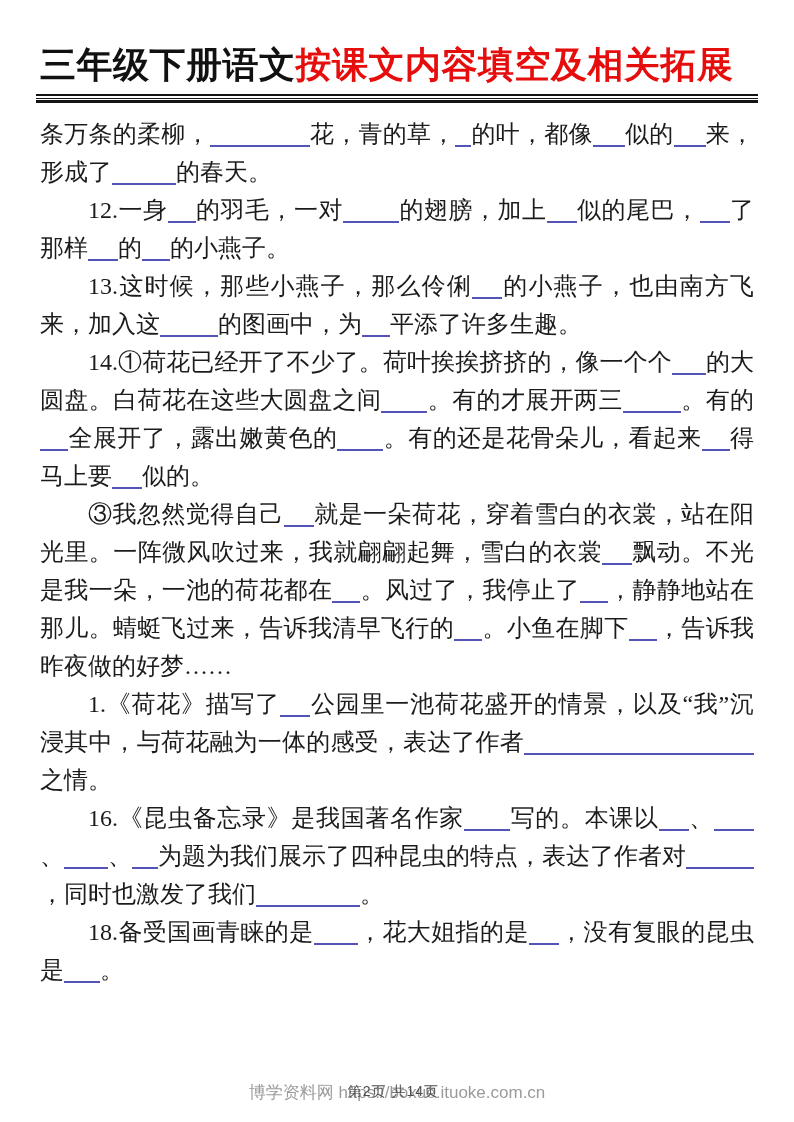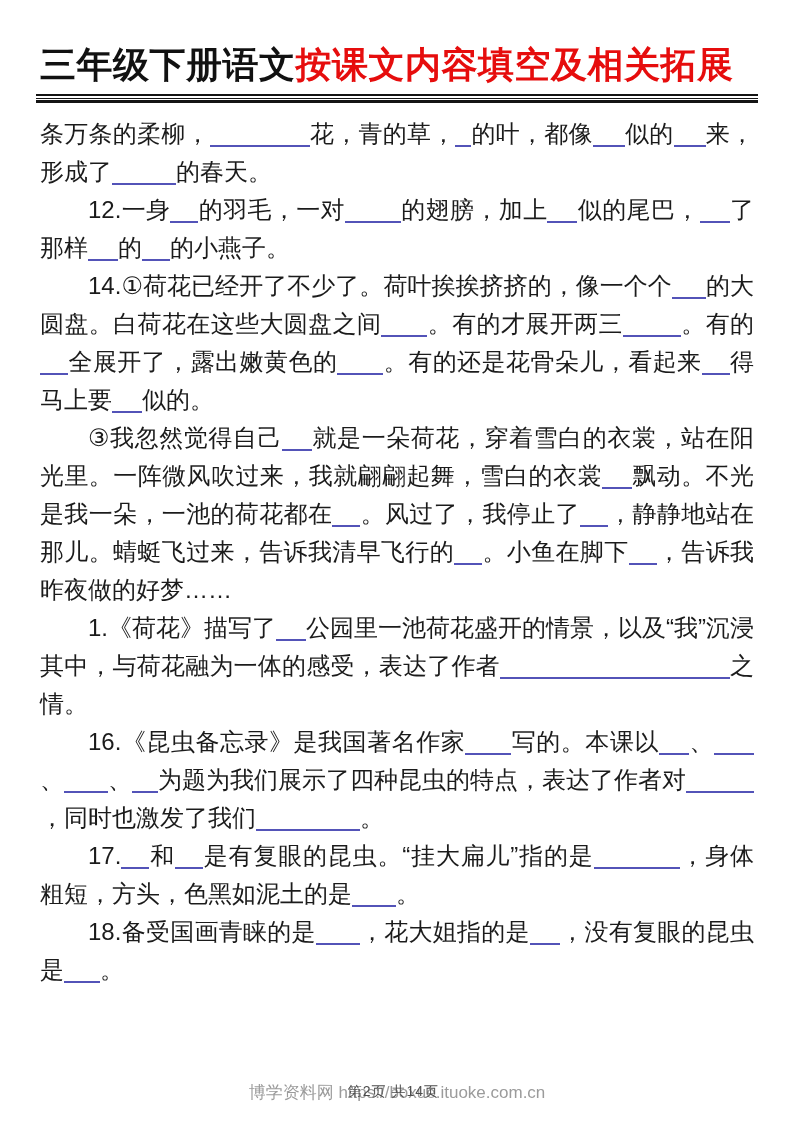--- a/index.html
+++ b/index.html
@@ -38,21 +38,21 @@
       transparent 8.5px
     );
   }
   .content {
     margin: 12px 40px 0 40px;
     font-size: 24px;
     line-height: 38px;
     text-align: justify;
   }
   .para { margin: 0; }
-  .para.indent { text-indent: 2em; }
+  .para.indent { text-indent: 2em; font-family: Liberation Serif, serif; }
   .para.gap-before { margin-top: 14px; }
   .blank {
     display: inline-block;
     height: 20px;
     border-bottom: 2px solid var(--blank, #5353b8);
     vertical-align: -5px;
   }
   .footer {
     position: absolute;
     left: 0; right: 0;
@@ -76,25 +76,25 @@
 
 <div class="page">
 
   <h1 class="title"><span>三年级下册语文</span><span class="red">按课文内容填空及相关拓展</span></h1>
 
   <div class="title-rule"></div>
 
   <div class="content">
       <p class="para"><span>条万条的柔柳，</span><span class="blank" style="width: 100px;"></span><span>花，青的草，</span><span class="blank" style="width: 16px;"></span><span>的叶，都像</span><span class="blank" style="width: 32px;"></span><span>似的</span><span class="blank" style="width: 32px;"></span><span>来，形成了</span><span class="blank" style="width: 64px;"></span><span>的春天。</span></p>
       <p class="para indent"><span>12.一身</span><span class="blank" style="width: 28px;"></span><span>的羽毛，一对</span><span class="blank" style="width: 56px;"></span><span>的翅膀，加上</span><span class="blank" style="width: 30px;"></span><span>似的尾巴，</span><span class="blank" style="width: 30px;"></span><span>了那样</span><span class="blank" style="width: 30px;"></span><span>的</span><span class="blank" style="width: 28px;"></span><span>的小燕子。</span></p>
+      <p class="para indent"><span>13.这时候，那些小燕子，那么伶俐</span><span class="blank" style="width: 30px;"></span><span>的小燕子，也由南方飞来，加入这</span><span class="blank" style="width: 58px;"></span><span>的图画中，为</span><span class="blank" style="width: 28px;"></span><span>平添了许多生趣。</span></p>
       <p class="para indent"><span>14.①荷花已经开了不少了。荷叶挨挨挤挤的，像一个个</span><span class="blank" style="width: 34px;"></span><span>的大圆盘。白荷花在这些大圆盘之间</span><span class="blank" style="width: 46px;"></span><span>。有的才展开两三</span><span class="blank" style="width: 58px;"></span><span>。有的</span><span class="blank" style="width: 28px;"></span><span>全展开了，露出嫩黄色的</span><span class="blank" style="width: 46px;"></span><span>。有的还是花骨朵儿，看起来</span><span class="blank" style="width: 28px;"></span><span>得马上要</span><span class="blank" style="width: 30px;"></span><span>似的。</span></p>
       <p class="para indent"><span>③我忽然觉得自己</span><span class="blank" style="width: 30px;"></span><span>就是一朵荷花，穿着雪白的衣裳，站在阳光里。一阵微风吹过来，我就翩翩起舞，雪白的衣裳</span><span class="blank" style="width: 30px;"></span><span>飘动。不光是我一朵，一池的荷花都在</span><span class="blank" style="width: 28px;"></span><span>。风过了，我停止了</span><span class="blank" style="width: 28px;"></span><span>，静静地站在那儿。蜻蜓飞过来，告诉我清早飞行的</span><span class="blank" style="width: 28px;"></span><span>。小鱼在脚下</span><span class="blank" style="width: 28px;"></span><span>，告诉我昨夜做的好梦……</span></p>
       <p class="para indent"><span>1.《荷花》描写了</span><span class="blank" style="width: 30px;"></span><span>公园里一池荷花盛开的情景，以及“我”沉浸其中，与荷花融为一体的感受，表达了作者</span><span class="blank" style="width: 230px;"></span><span>之情。</span></p>
       <p class="para indent"><span>16.《昆虫备忘录》是我国著名作家</span><span class="blank" style="width: 46px;"></span><span>写的。本课以</span><span class="blank" style="width: 30px;"></span><span>、</span><span class="blank" style="width: 40px;"></span><span>、</span><span class="blank" style="width: 44px;"></span><span>、</span><span class="blank" style="width: 26px;"></span><span>为题为我们展示了四种昆虫的特点，表达了作者对</span><span class="blank" style="width: 68px;"></span><span>，同时也激发了我们</span><span class="blank" style="width: 104px;"></span><span>。</span></p>
-      <p class="para indent"><span>17.</span><span class="blank" style="width: 28px;"></span><span>和</span><span class="blank" style="width: 28px;"></span><span>是有复眼的昆虫。“挂大扁儿”指的是</span><span class="blank" style="width: 86px;"></span><span>，身体粗短，方头，色黑如泥土的是</span><span class="blank" style="width: 44px;"></span><span>。</span></p>
       <p class="para indent"><span>18.备受国画青睐的是</span><span class="blank" style="width: 44px;"></span><span>，花大姐指的是</span><span class="blank" style="width: 30px;"></span><span>，没有复眼的昆虫是</span><span class="blank" style="width: 36px;"></span><span>。</span></p>
     </div>
 
   <div class="footer">
     <span class="footer-url">博学资料网 https://boxue.ituoke.com.cn</span>
     <span class="footer-page-overlay">第2页 共14页</span>
   </div>
 
 </div>
 

